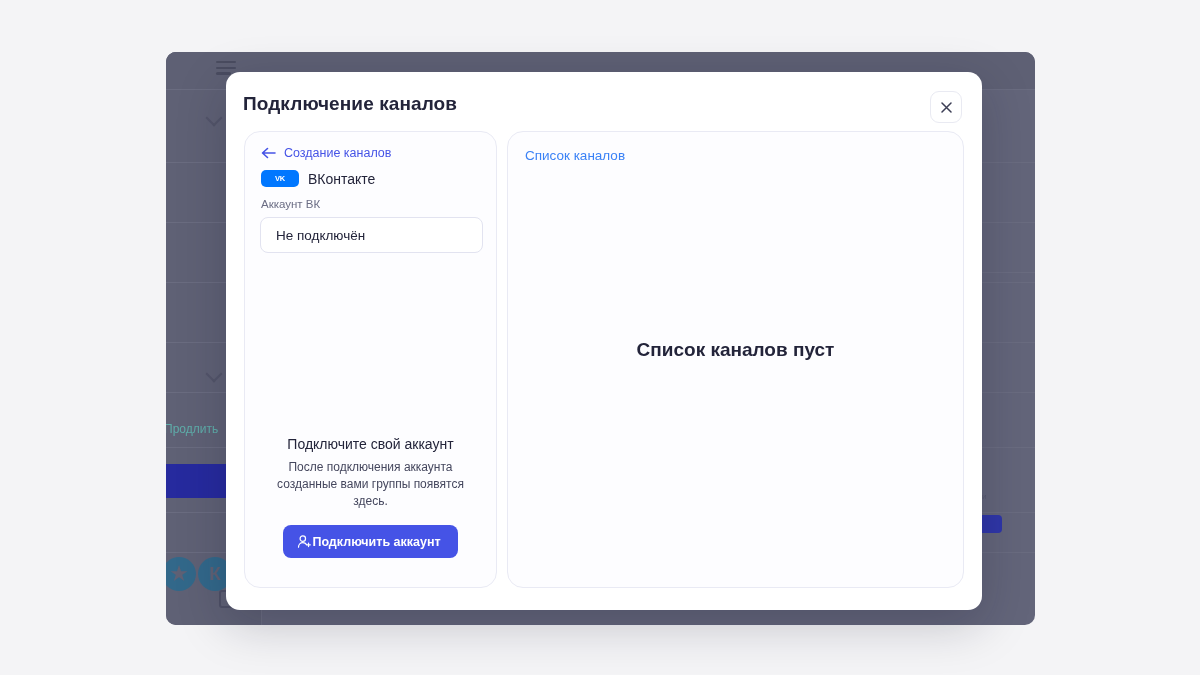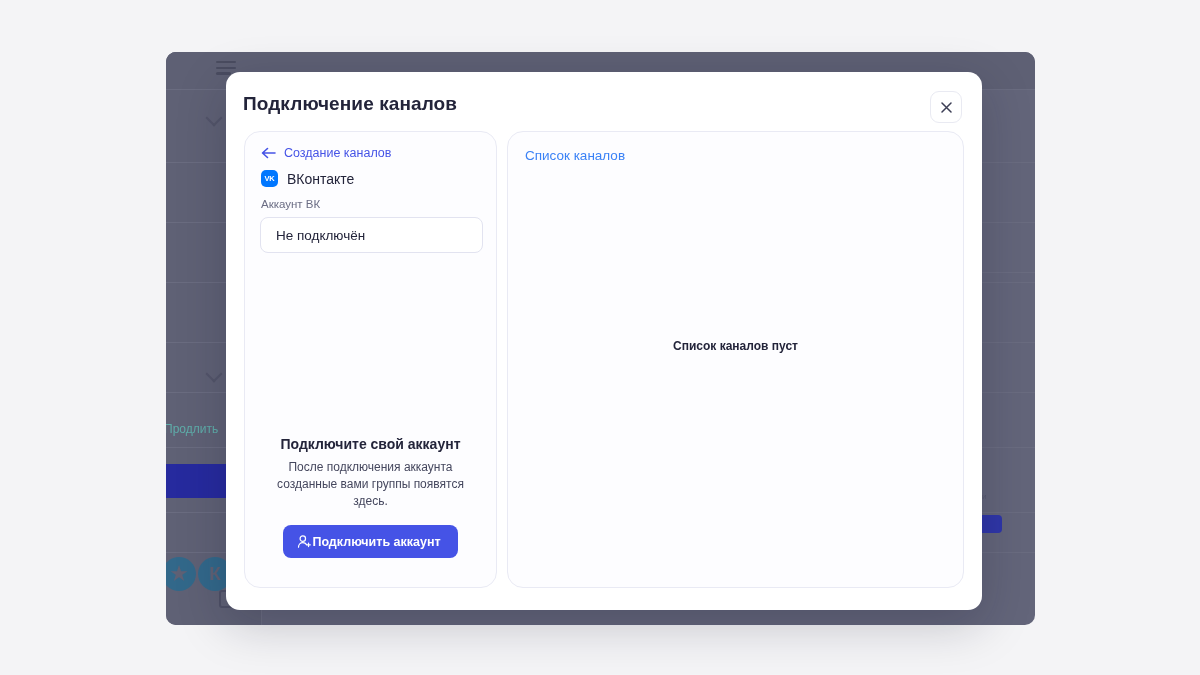--- a/index.html
+++ b/index.html
@@ -161,21 +161,21 @@
     white-space: nowrap;
   }
   .back-link svg { display: block; flex: 0 0 auto; }
 
   .channel-row {
     position: absolute;
     left: 16px; top: 38px;
     display: flex; align-items: center; gap: 9px;
   }
   .vk-badge {
-    width: 17px; height: 17px;
+    width: 38px; height: 17px;
     border-radius: 5px;
     background: #0077ff;
     display: flex; align-items: center; justify-content: center;
     color: #fff;
     font-size: 7.5px;
     font-weight: bold;
     letter-spacing: -.3px;
   }
   .channel-name {
     font-size: 14px;
@@ -204,21 +204,21 @@
 
   .empty-left {
     position: absolute;
     left: 0; right: 0;
     top: 304px;
     text-align: center;
     padding: 0 14px;
   }
   .empty-left .headline {
     font-size: 14px;
-    font-weight: bold;
+    font-weight: normal;
     color: #23243a;
     margin-bottom: 7px;
   }
   .empty-left .sub {
     font-size: 12px;
     color: #45475e;
     line-height: 1.42;
     margin-bottom: 15px;
   }
   .connect-btn {
@@ -243,21 +243,21 @@
     color: #3b82f6;
   }
   .empty-right {
     position: absolute;
     left: 0; right: 0;
     top: 207px;
     text-align: center;
     padding: 0 40px;
   }
   .empty-right .headline {
-    font-size: 12px;
+    font-size: 19px;
     font-weight: bold;
     color: #23243a;
     margin-bottom: 16px;
   }
   .empty-right .sub {
     font-size: 12px;
     color: #45475e;
     line-height: 1.45;
     max-width: 300px;
     margin: 0 auto;

